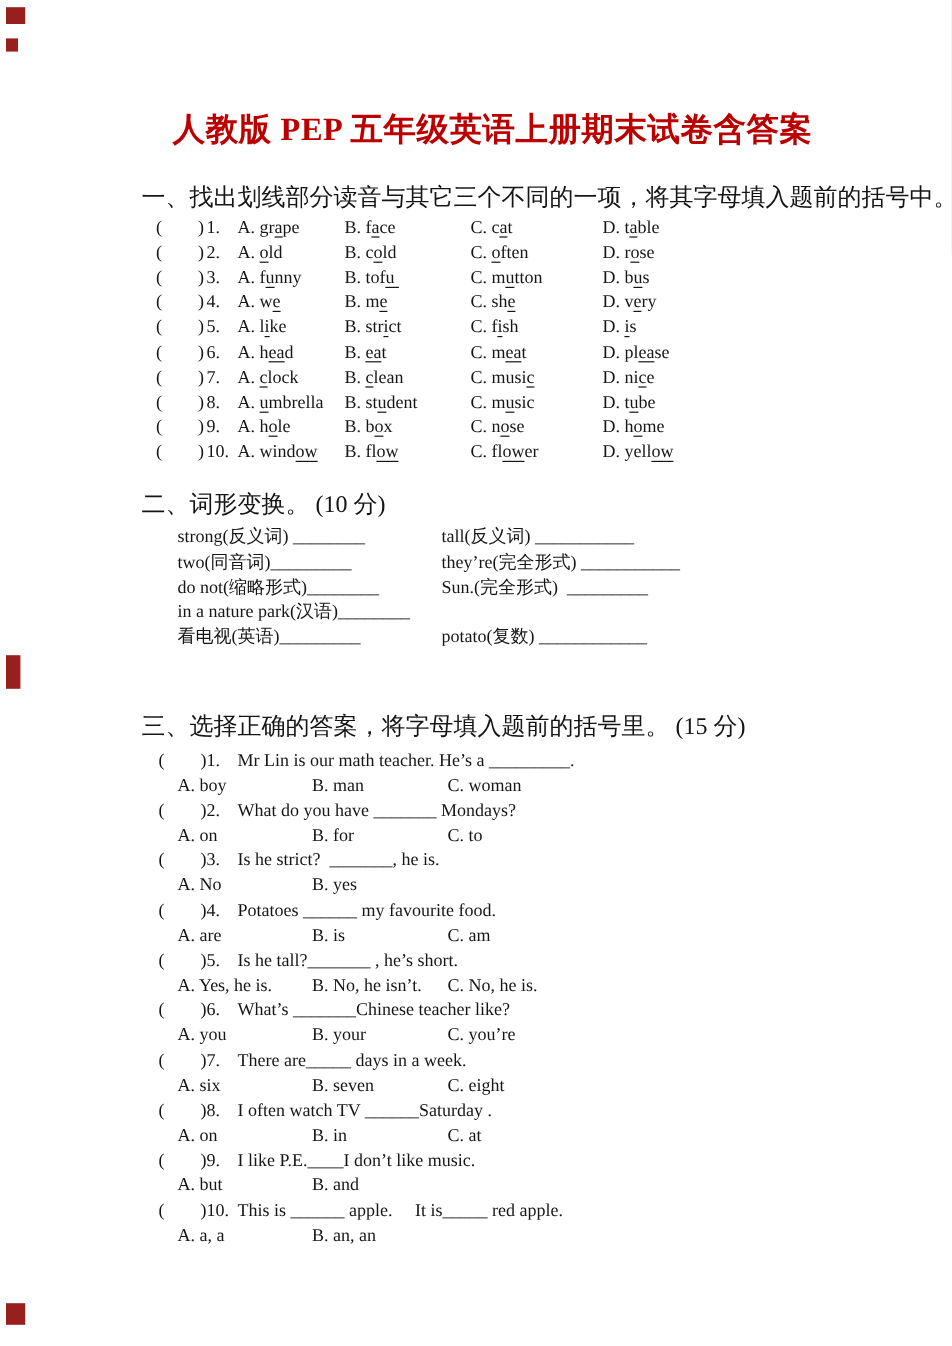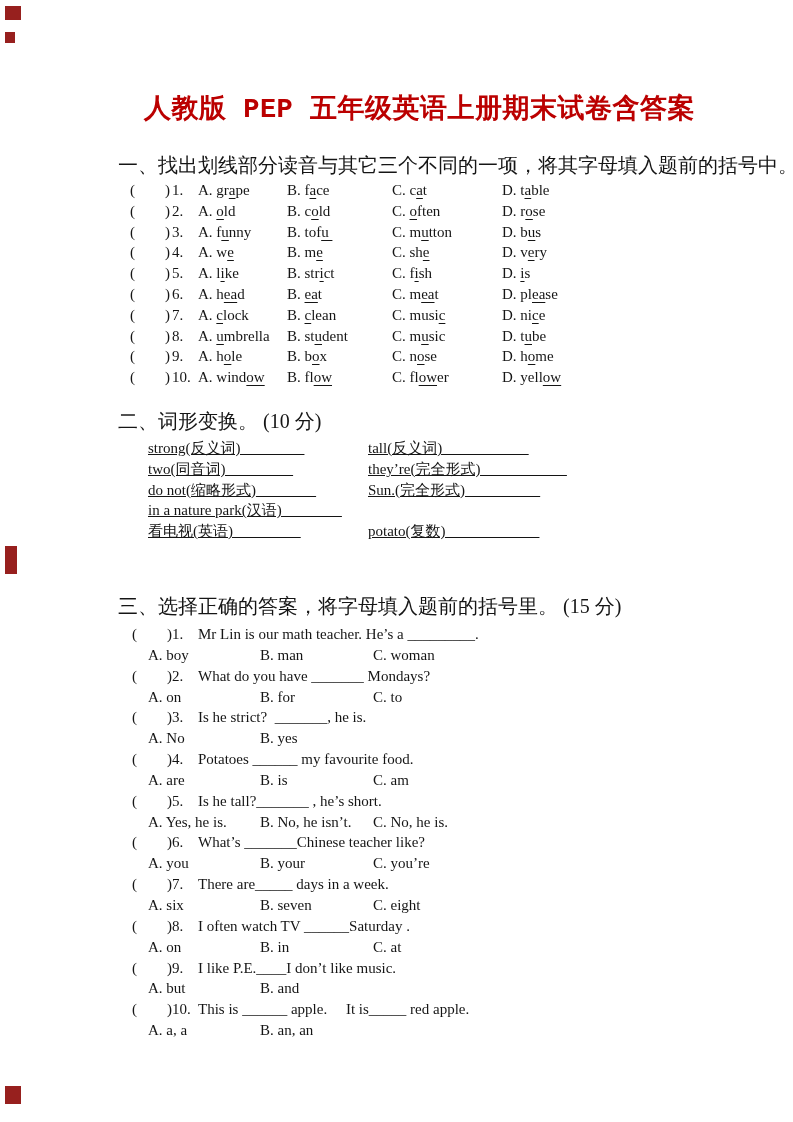--- a/index.html
+++ b/index.html
@@ -4,36 +4,36 @@
 <style>
   html,body{margin:0;padding:0;background:#e8e8e8;}
   .page{
     position:relative;width:793px;height:1122px;background:#ffffff;
     font-family:"Liberation Serif","DejaVu Serif",serif;
     font-size:15px;color:#151515;overflow:hidden;margin:0 auto;
   }
   .reg-mark{position:absolute;background:#97201e;}
   .title{
     position:absolute;left:144px;top:90px;margin:0;
-    font-family:Liberation Mono, monospace;
+    font-family:Liberation Serif, serif;
     font-weight:700;font-size:27px;letter-spacing:0.5px;white-space:pre;text-align:center;
   }
   .section{position:absolute;left:118px;width:660px;}
   .sec-head{line-height:21px;font-size:20px;white-space:pre;}
   .s1{top:155px;}
   .s1-rows{margin-left:12px;margin-top:4px;}
   .s1-row{display:flex;line-height:20.8px;white-space:pre;}
   .cell-bracket{display:inline-block;width:42px;}
   .cell-num{display:inline-block;width:26px;}
   .opt0{display:inline-block;width:89px;}
   .opt1{display:inline-block;width:105px;}
   .opt2{display:inline-block;width:110px;}
   .opt3{display:inline-block;flex:1;}
   .s2{top:411px;}
-  .s2-rows{margin-left:30px;margin-top:6px;text-decoration:underline;}
+  .s2-rows{margin-left:30px;margin-top:6px;}
   .s2-row{display:grid;grid-template-columns:220px auto;line-height:20.8px;white-space:pre;}
   .s3{top:596px;}
   .s3-rows{margin-left:0;margin-top:7px;}
   .q-line{display:flex;line-height:20.85px;margin-left:14px;white-space:pre;}
   .q-line .cell-bracket{width:40px;}
   .q-line .cell-num{width:auto;min-width:20px;margin-right:6px;}
   .opt-line{display:grid;grid-template-columns:112px 113px auto;line-height:20.85px;margin-left:30px;white-space:pre;}
   .ul{text-decoration:underline;text-underline-offset:2.5px;text-decoration-thickness:1px;white-space:pre;}
 </style>
 </head>

